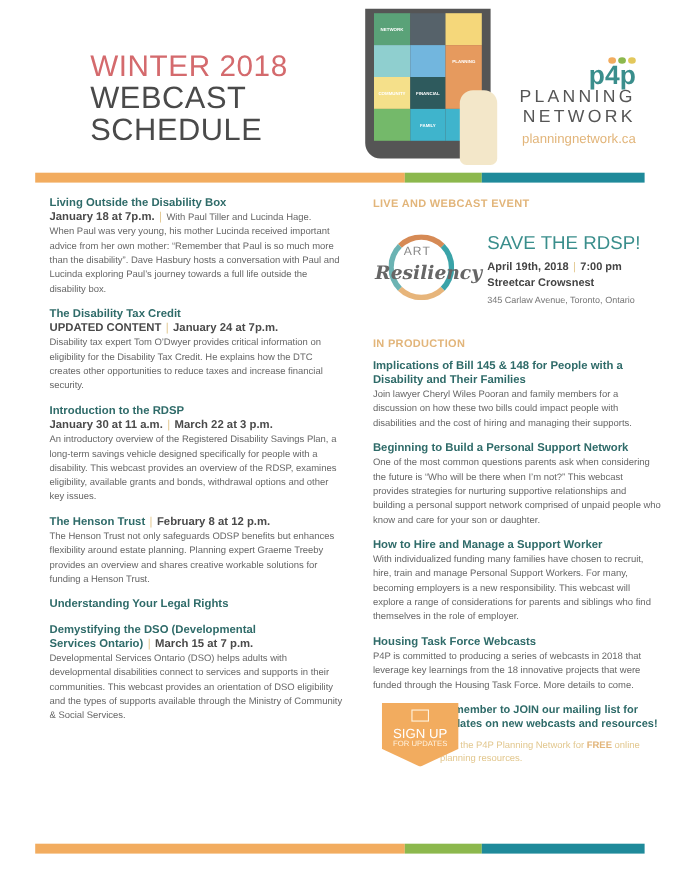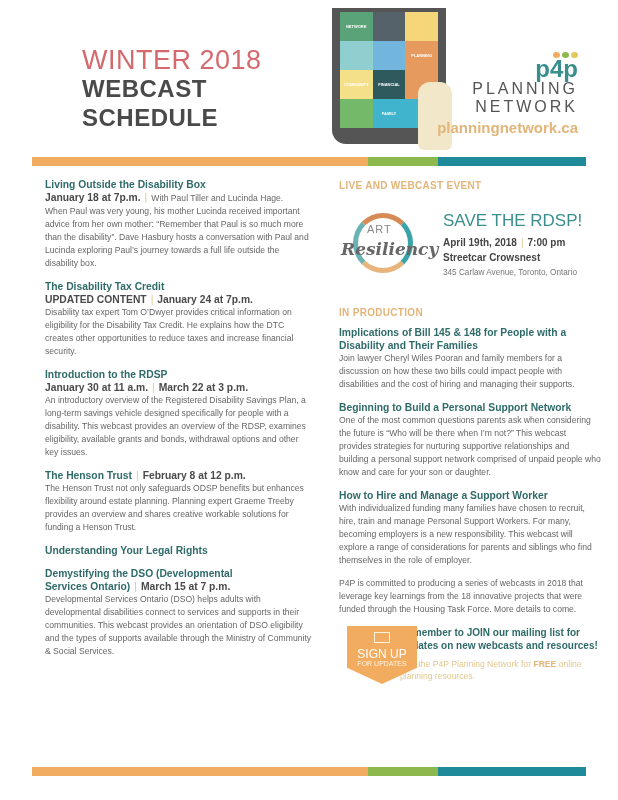--- a/index.html
+++ b/index.html
@@ -1,33 +1,33 @@
 <!DOCTYPE html>
 <html><head>
 <meta charset="utf-8">
 <style>
   * { box-sizing: border-box; margin: 0; padding: 0; }
   html, body { width: 618px; height: 800px; background: #ffffff; overflow: hidden; }
   body { font-family: "Liberation Sans", "DejaVu Sans", sans-serif; color: #555; position: relative; }
 
   .title-block { position: absolute; left: 82px; top: 46px; }
   .title-red { color: #d46a6d; font-weight: normal; font-size: 27px; letter-spacing: 0.5px; line-height: 28px; }
-  .title-dark { color: #4a4a4a; font-size: 24px; line-height: 29px; letter-spacing: 0.5px; font-weight: bold; }
+  .title-dark { color: #4a4a4a; font-size: 28px; line-height: 29px; letter-spacing: 0.5px; font-weight: normal; }
 
   .tablet { position: absolute; left: 332px; top: 8px; width: 114px; height: 136px; background: #555; border-radius: 0 0 14px 14px; padding: 4px 8px 16px 8px; }
   .tablet-grid { display: grid; grid-template-columns: repeat(3, 1fr); grid-template-rows: repeat(4, 1fr); width: 100%; height: 100%; gap: 0; }
   .tile { font-size: 4px; color: #fff; display: flex; align-items: center; justify-content: center; font-weight: bold; }
   .hand { position: absolute; left: 418px; top: 82px; width: 34px; height: 68px; background: #f3e7c9; border-radius: 12px 12px 6px 6px; }
 
   .logo { position: absolute; right: 40px; top: 52px; text-align: right; }
   .logo-mark { display: flex; justify-content: flex-end; gap: 2px; margin-bottom: 0; }
   .logo-dot { width: 7px; height: 6px; border-radius: 50%; }
   .logo-p4p { color: #3a8e8c; font-weight: bold; font-size: 24px; line-height: 22px; }
   .logo-name { color: #555; font-size: 16px; letter-spacing: 3px; line-height: 18px; }
-  .logo-url { color: #e2b57a; font-weight: bold; font-size: 15px; margin-top: 3px; }
+  .logo-url { color: #e2b57a; font-weight: normal; font-size: 12px; margin-top: 3px; }
 
   .stripe { position: absolute; left: 32px; width: 554px; height: 9px; display: flex; }
   .stripe .s1 { width: 336px; }
   .stripe .s2 { width: 70px; }
   .stripe .s3 { flex: 1; }
   .stripe-top { top: 157px; }
   .stripe-bottom { top: 767px; }
 
   .col-left { position: absolute; left: 45px; top: 178px; width: 268px; }
   .col-right { position: absolute; left: 339px; top: 180px; width: 262px; }
@@ -179,20 +179,21 @@
   </div>
   <div class="item">
     <div class="item-title">Beginning to Build a Personal Support Network</div>
     <div class="item-body">One of the most common questions parents ask when considering the future is “Who will be there when I’m not?” This webcast provides strategies for nurturing supportive relationships and building a personal support network comprised of unpaid people who know and care for your son or daughter.</div>
   </div>
   <div class="item">
     <div class="item-title">How to Hire and Manage a Support Worker</div>
     <div class="item-body">With individualized funding many families have chosen to recruit, hire, train and manage Personal Support Workers. For many, becoming employers is a new responsibility. This webcast will explore a range of considerations for parents and siblings who find themselves in the role of employer.</div>
   </div>
   <div class="item">
+    <div class="item-title">Housing Task Force Webcasts</div>
     <div class="item-body">P4P is committed to producing a series of webcasts in 2018 that leverage key learnings from the 18 innovative projects that were funded through the Housing Task Force. More details to come.</div>
   </div>
 
   <div class="signup">
     <div class="badge">
       <div class="badge-shape"></div>
       <div class="badge-icon"></div>
       <div class="badge-t1">SIGN UP</div>
       <div class="badge-t2">FOR UPDATES</div>
     </div>

